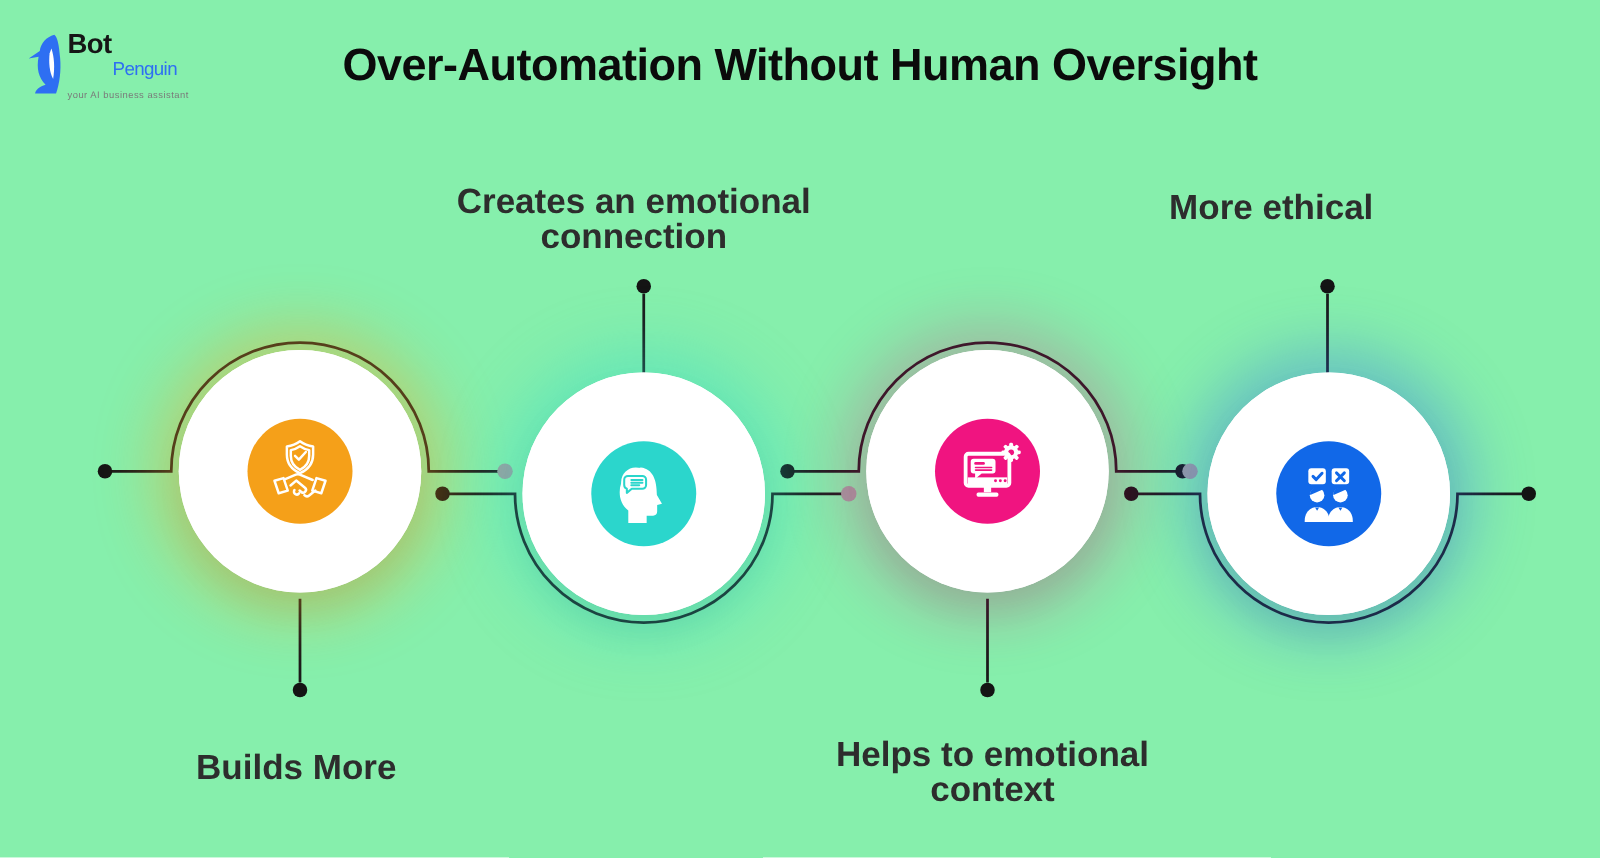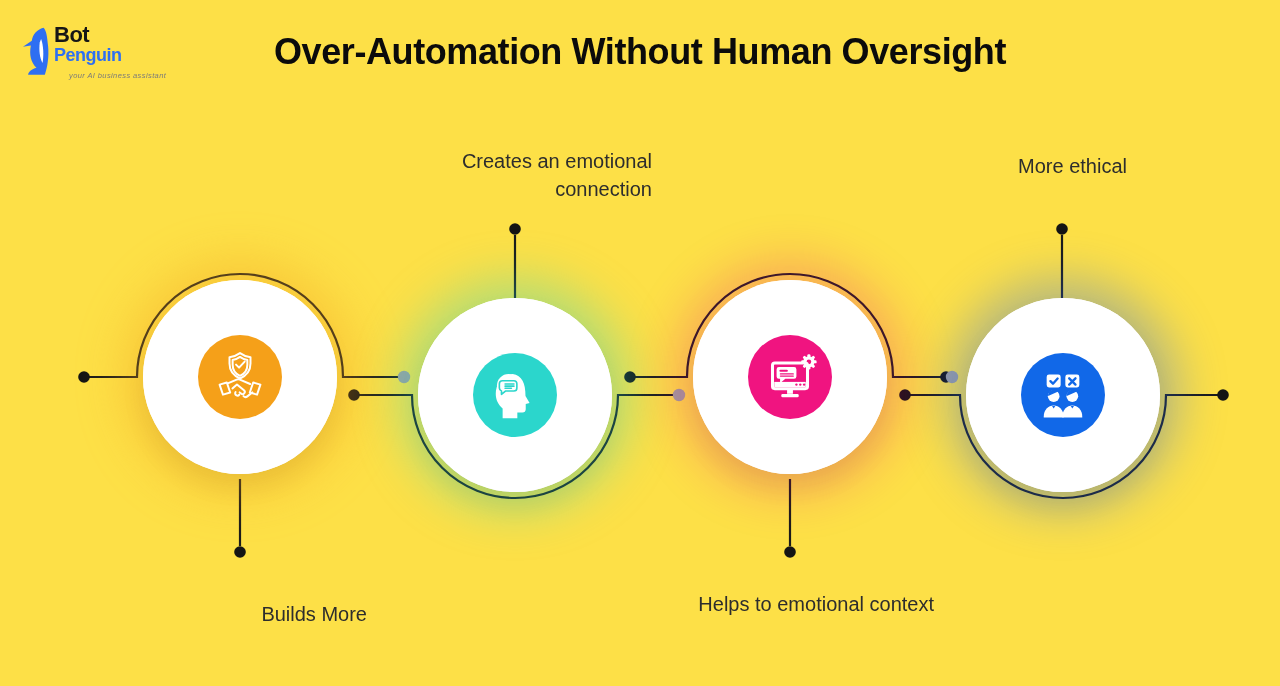--- a/index.html
+++ b/index.html
@@ -1,45 +1,46 @@
 <!DOCTYPE html>
 <html><head>
 <meta charset="utf-8">
 <style>
   * { margin: 0; padding: 0; box-sizing: border-box; }
   html, body { background: #ffffff; }
   .canvas {
     position: relative;
     width: 1280px;
     height: 686px;
-    background: #fde047;
+    background: #86efac;
     overflow: hidden;
     font-family: "Liberation Sans", sans-serif;
   }
 
   
   .logo {
     position: absolute;
     left: 20px; top: 24px;
     display: flex;
     align-items: flex-start;
     gap: 2px;
   }
   .logo-text { display: flex; flex-direction: column; }
   .logo-bot {
     font-size: 22px; font-weight: bold; color: #161616; line-height: 21px;
     letter-spacing: -0.5px;
   }
   .logo-penguin {
-    font-size: 18px; font-weight: bold; line-height: 21px;
+    font-size: 15px; font-weight: normal; line-height: 21px;
     letter-spacing: -0.5px;
+    margin-left: 36px;
   }
   .logo-tagline {
-    font-size: 7.5px; font-style: italic; color: #7a7a7a;
-    margin-top: 5px; letter-spacing: 0.4px; margin-left: 15px;
+    font-size: 7.5px; color: #7a7a7a;
+    margin-top: 5px; letter-spacing: 0.4px;
   }
   .page-title {
     position: absolute;
     left: 0; right: 0; top: 31px;
     text-align: center;
     font-size: 36px;
     font-weight: bold;
     letter-spacing: -0.4px;
   }
 
@@ -64,23 +65,23 @@
   .icon-circle {
     position: absolute;
     width: 84px; height: 84px;
     border-radius: 50%;
     display: flex;
     align-items: center;
     justify-content: center;
   }
   .node-label {
     position: absolute;
-    text-align: right;
-    font-size: 20px;
-    font-weight: normal;
+    text-align: center;
+    font-size: 28px;
+    font-weight: bold;
     line-height: 28px;
   }
 </style>
 </head>
 <body>
 
 <div class="canvas">
 
   <div class="logo">
     <span>

